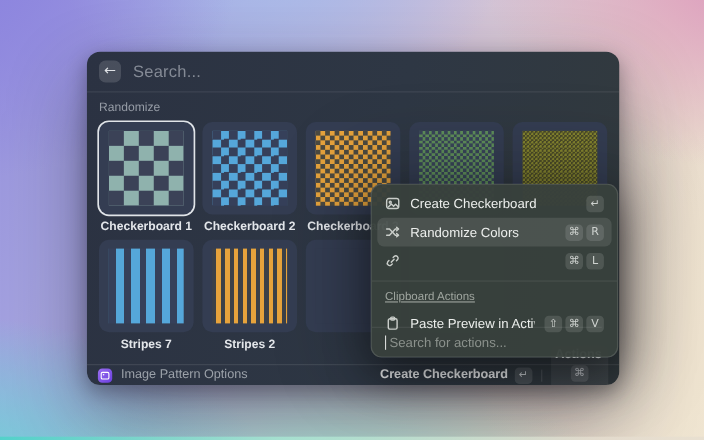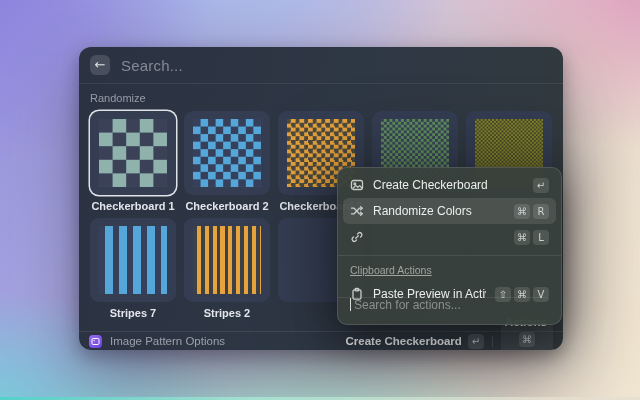--- a/index.html
+++ b/index.html
@@ -117,21 +117,21 @@
   .menu-icon { width:14px; height:14px; flex:none; color:#c9cdc9; display:flex; }
   .menu-icon svg { width:14px; height:14px; stroke:#c9cdc9; fill:none; stroke-width:1.3; stroke-linecap:round; stroke-linejoin:round; }
   .menu-label { font-size:12px; font-weight:500; color:#eceeec; white-space:nowrap; }
   .menu-keys { margin-left:auto; display:flex; gap:3px; }
   .menu .key { background:rgba(255,255,255,.12); color:#ced2cf; }
   .menu-sep { height:1px; background:rgba(255,255,255,.09); margin:5px 0; }
   .menu-section { font-size:10.5px; color:#9fa59f; padding:3px 12px 5px;text-decoration:underline; }
   .menu-input {
     position:absolute; left:0; right:14px; bottom:0; height:27px;
     border-top:1px solid rgba(255,255,255,.09);
-    display:flex; padding:0 12px; cursor:text;
+    display:flex; align-items:center; padding:0 12px; cursor:text;
   }
   .caret { width:1px; height:13px; background:#d8dad8; margin-right:3px; }
   .menu-input-text { font-size:12px; color:#8b918c; }
 
   .clip { white-space:nowrap; overflow:hidden; }
 </style>
 </head>
 <body>
 
 <div class="stage">

